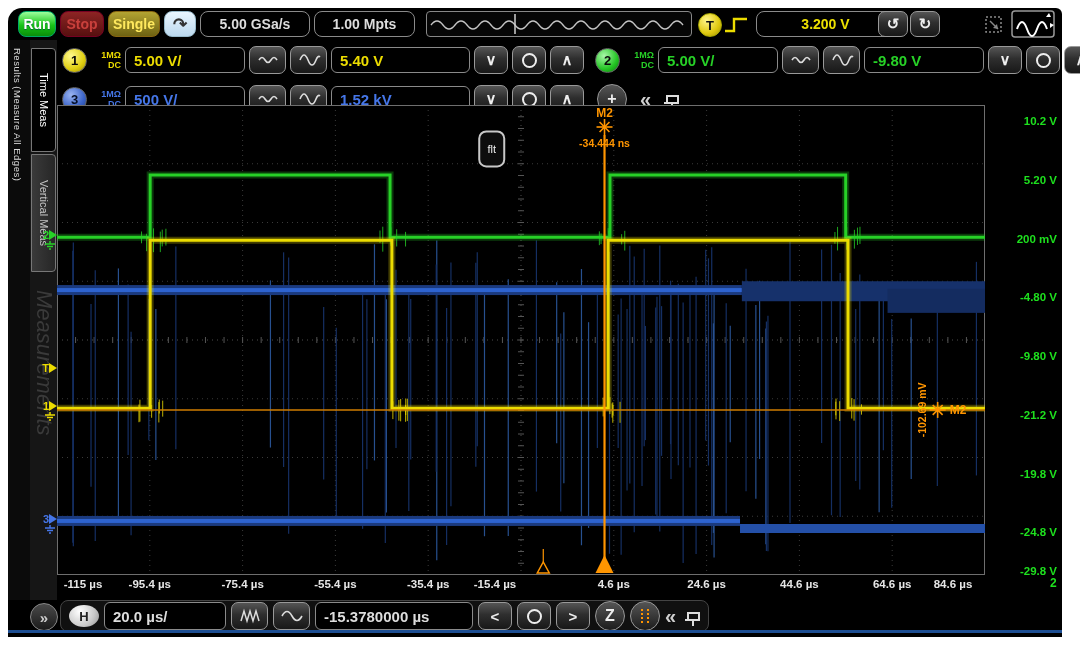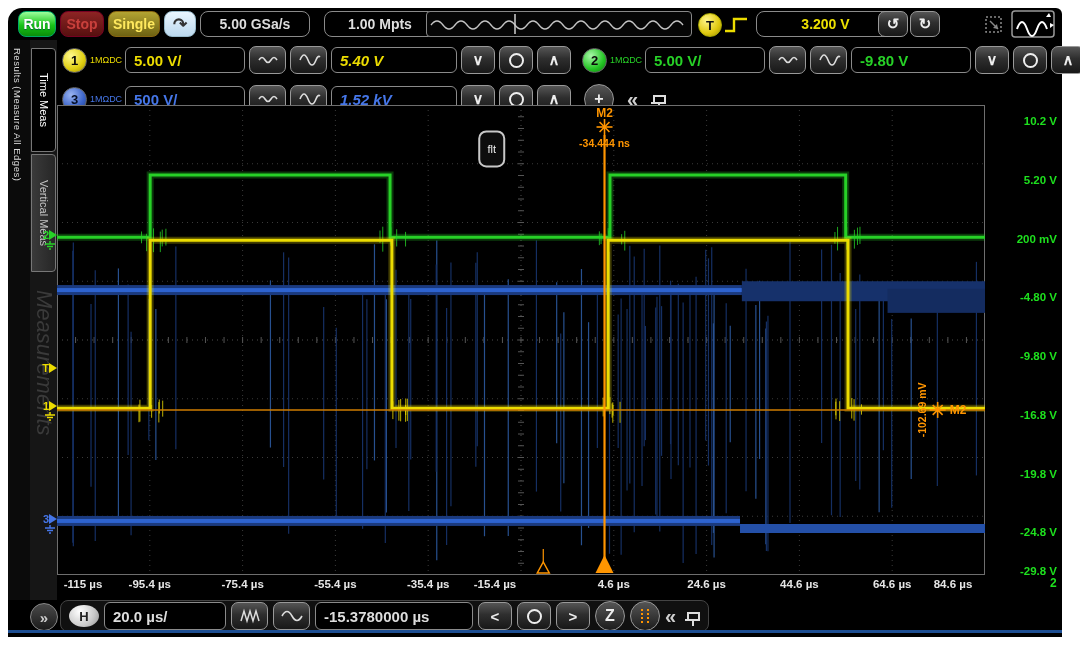--- a/index.html
+++ b/index.html
@@ -19,38 +19,38 @@
 
   
   .topbar{position:absolute;left:0;top:0;width:100%;height:34px;}
   .tb{position:absolute;top:3px;height:26px;box-sizing:border-box;display:flex;align-items:center;justify-content:center;
       font-weight:bold;font-size:14px;border-radius:8px;}
   .run-btn{left:10px;width:38px;background:linear-gradient(#9cff9c,#18c418 55%,#0a8f0a);color:#fff;border:1px solid #0a6;text-shadow:0 1px 1px #063;}
   .stop-btn{left:52px;width:44px;background:linear-gradient(#8d2424,#56100f);color:#c9403c;border:1px solid #702;}
   .single-btn{left:100px;width:52px;background:linear-gradient(#b3a432,#6e6212);color:#ffe95e;border:1px solid #861;}
   .touch-btn{left:156px;width:32px;background:linear-gradient(#eaf6ff,#bcd9ee);color:#333;border:1px solid #9bc;font-size:17px;}
   .srate{left:192px;width:110px;}
-  .mem{left:316px;width:112px;}
+  .mem{left:306px;width:101px;}
   .preview{left:418px;top:3px;width:266px;height:26px;position:absolute;background:#060606;border:1px solid #888;border-radius:4px;box-sizing:border-box;}
   .tbadge{left:690px;top:5px;width:22px;height:22px;position:absolute;border-radius:50%;
      background:radial-gradient(circle at 35% 30%,#fff68a,#e0c90f 60%,#9c8c06);color:#111;font-weight:bold;font-size:13px;
      display:flex;align-items:center;justify-content:center;border:1px solid #aa0;}
   .edgeicon{left:714px;top:5px;position:absolute;}
   .tlevel{left:748px;width:139px;color:#ece000;}
   .undo{left:870px;width:30px;position:absolute;top:3px;height:26px;}
   .redo{left:902px;width:30px;position:absolute;top:3px;height:26px;}
   .scopeicon{left:972px;top:1px;position:absolute;}
 
   
   .chan-row{position:absolute;display:flex;align-items:center;gap:5px;}
   .chan-group{display:flex;align-items:center;gap:4px;}
   .chan-badge{width:23px;height:23px;border-radius:50%;color:#0a0a0a;font-weight:bold;font-size:13px;
      display:flex;align-items:center;justify-content:center;border:1px solid #666;}
-  .imp-badge{display:flex;flex-direction:row;align-items:flex-end;justify-content:center;font-size:9px;font-weight:normal;line-height:10px;width:30px;}
-  .w120{width:120px;} .w130{width:126px;font-style:italic;} .w36{width:37px;} .w34{width:34px;} .w150{width:158px;}
+  .imp-badge{display:flex;flex-direction:column;align-items:flex-end;justify-content:center;font-size:9px;font-weight:bold;line-height:10px;width:30px;}
+  .w120{width:120px;} .w130{width:139px;} .w36{width:37px;} .w34{width:34px;} .w150{width:158px;}
   .c1{color:#ecdc00;} .c2{color:#27d127;} .c3{color:#4576e8;}
   .c1bg{background:radial-gradient(circle at 35% 30%,#fff98e,#e0cf10 60%,#9a8a05);}
   .c2bg{background:radial-gradient(circle at 35% 30%,#a9f7a9,#23c523 60%,#0c730c);}
   .c3bg{background:radial-gradient(circle at 35% 30%,#9ab4f2,#3a63c8 60%,#1c3c86);color:#061028;}
   .roundbtn{width:28px;height:28px;border-radius:50%;background:linear-gradient(#555,#1c1c1c);border:1px solid #999;
      color:#eee;display:flex;align-items:center;justify-content:center;font-weight:bold;}
   .chev{color:#cfcfcf;font-size:20px;font-weight:bold;line-height:20px;}
 
   
   .side-col1{position:absolute;left:0;top:32px;width:22px;height:560px;background:#0b0b0b;}
@@ -555,21 +555,21 @@
             <line x1="5" y1="8" x2="7" y2="8" stroke="currentColor" stroke-width="1.5"></line>
           </svg>
         </div>
       </div>
   <div class="right-axis" id="right-axis">
         <div style="top: 10px;">10.2 V</div>
         <div style="top: 68.75px;">5.20 V</div>
         <div style="top: 127.5px;">200 mV</div>
         <div style="top: 186.25px;">-4.80 V</div>
         <div style="top: 245px;">-9.80 V</div>
-        <div style="top: 303.75px;">-16.8 V</div>
+        <div style="top: 303.75px;">-21.2 V</div>
         <div style="top: 362.5px;">-19.8 V</div>
         <div style="top: 421.25px;">-24.8 V</div>
         <div style="top: 460px;">-29.8 V</div>
       </div>
   <div class="bottom-axis" id="bottom-axis">
         <div style="left: 26px;">-115 µs</div>
         <div style="left: 92.8px;">-95.4 µs</div>
         <div style="left: 185.6px;">-75.4 µs</div>
         <div style="left: 278.4px;">-55.4 µs</div>
         <div style="left: 371.2px;">-35.4 µs</div>

